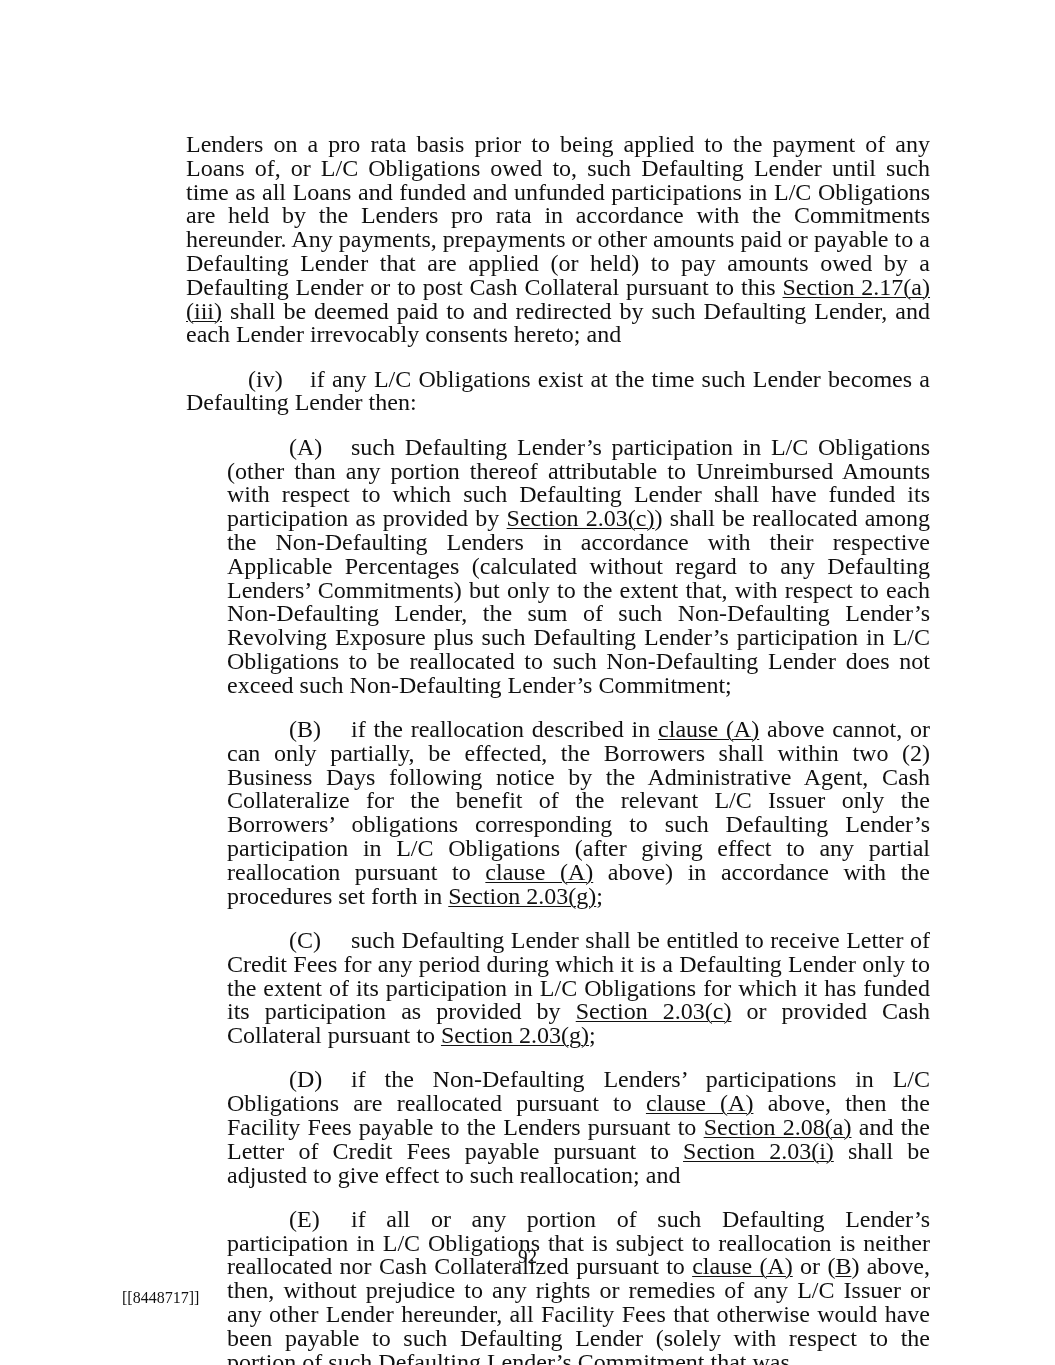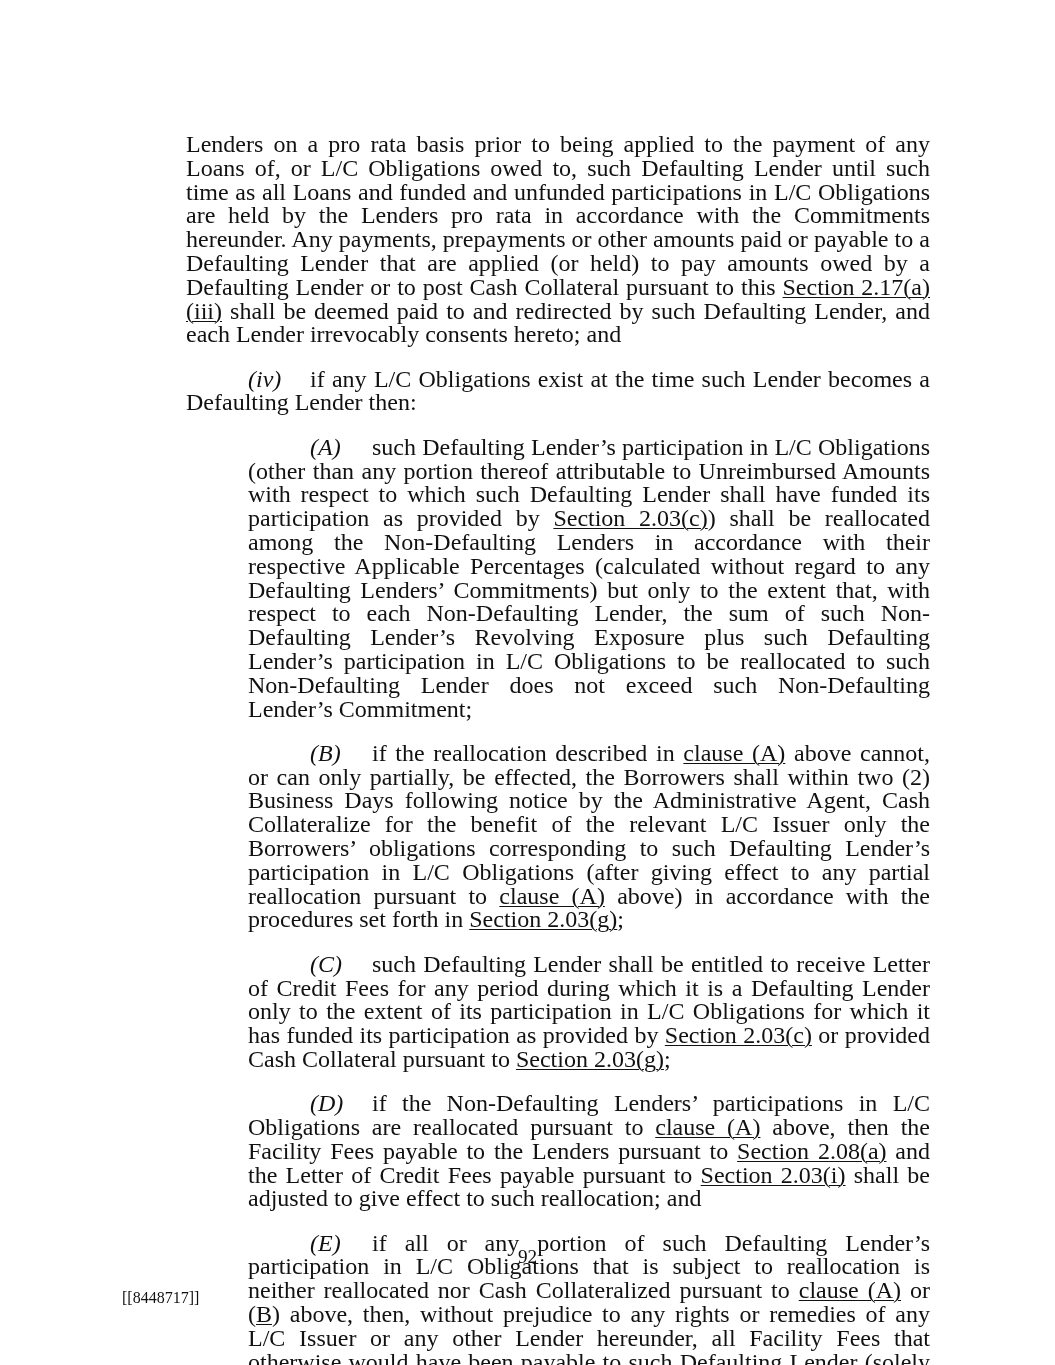--- a/index.html
+++ b/index.html
@@ -31,28 +31,27 @@
       line-height: 23.8px;
       text-align: justify;
     }
     .para {
       margin: 0 0 20.5px 0;
     }
     .para.level1 {
       text-indent: 62px;
     }
     .para.level2 {
-      margin-left: 62px;
+      margin-left: 41px;
       text-indent: 62px;
     }
     .marker {
       display: inline-block;
       width: 62px;
       text-indent: 0;
-      font-style: italic;
     }
     .ref {
       text-decoration: underline;
       text-underline-offset: 2px;
       text-decoration-thickness: 1px;
     }
     .page-number {
       position: absolute;
       left: 0;
       width: 1055px;

